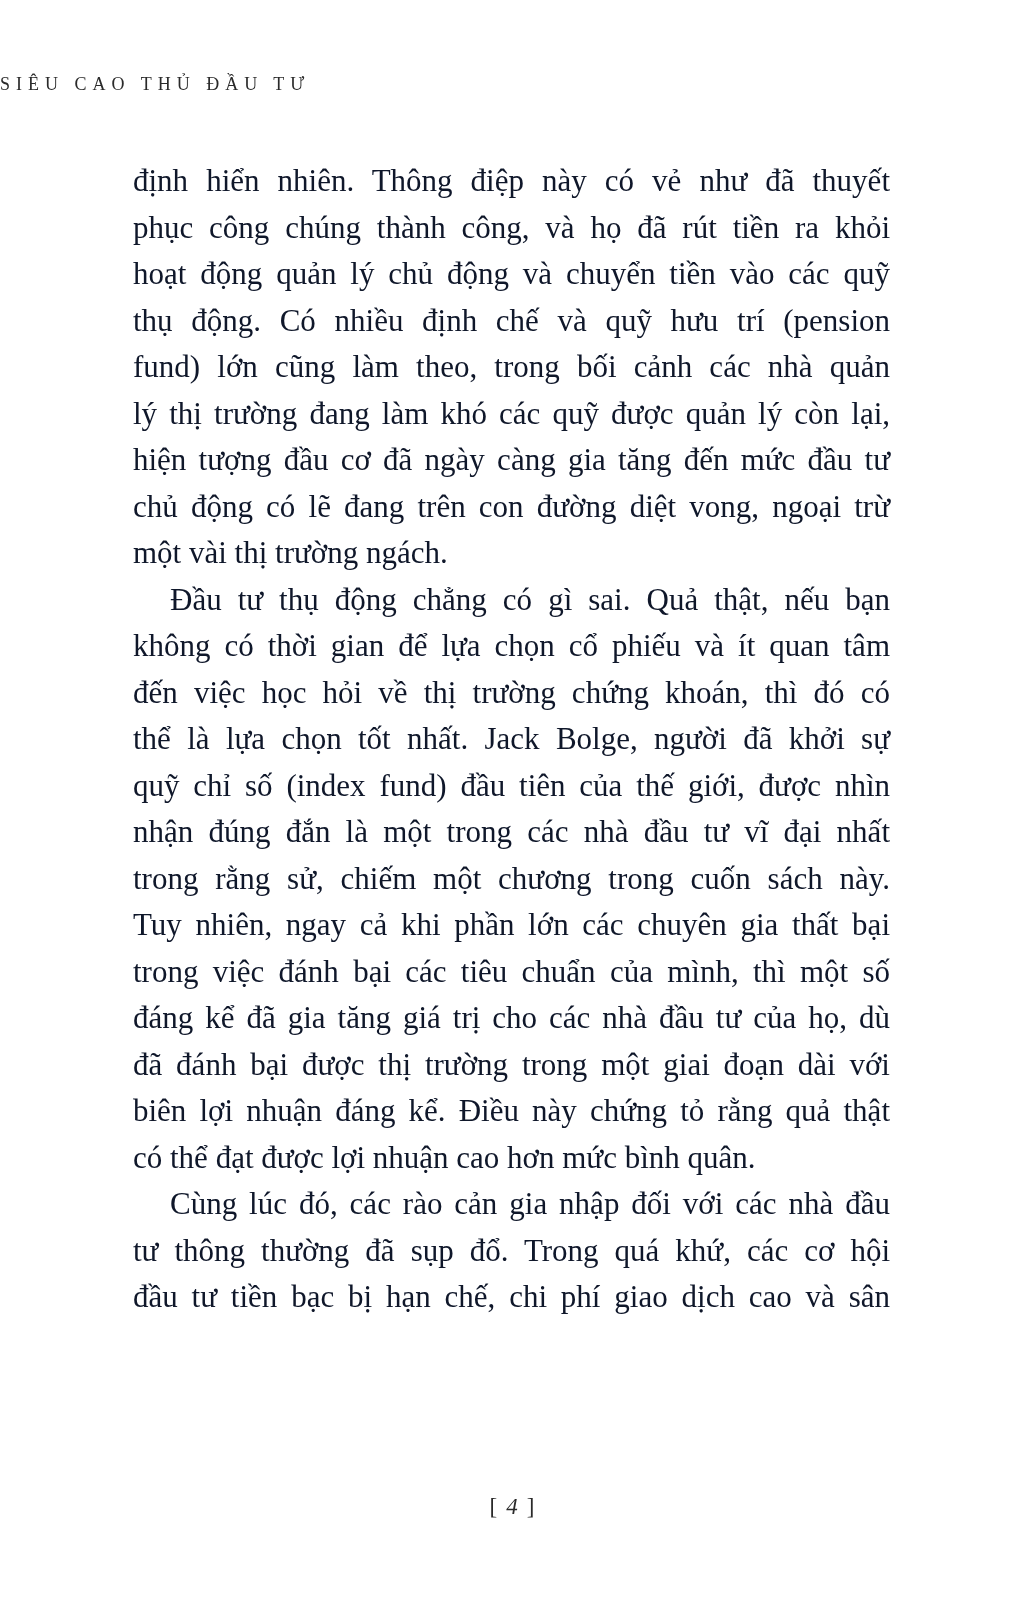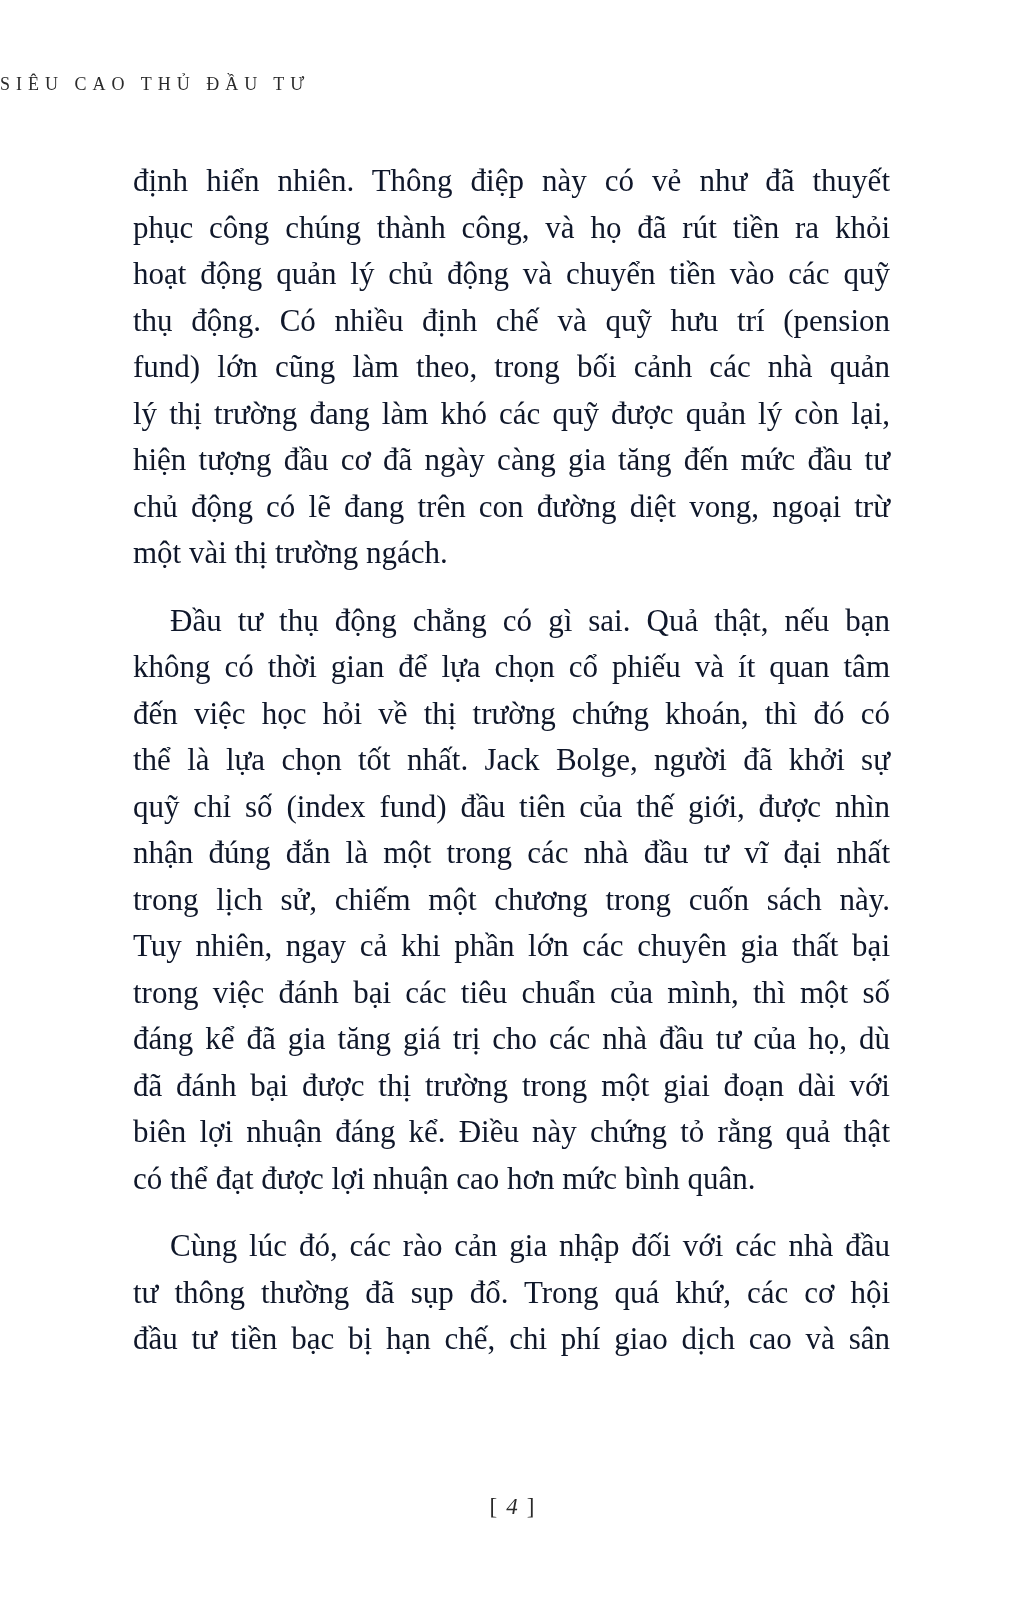--- a/index.html
+++ b/index.html
@@ -39,21 +39,21 @@
   .line {
     font-size: 31px;
     line-height: 46.5px;
     height: 46.5px;
     white-space: nowrap;
     text-align: justify;
     text-align-last: justify;
     -moz-text-align-last: justify;
     color: #0f172a;
   }
-  .line.indent { text-indent: 37px; margin-top: 21px; }
+  .line.indent { text-indent: 37px; }
   .line.last {
     text-align-last: left;
     -moz-text-align-last: left;
   }
   .page-footer {
     position: absolute;
     top: 1494px;
     left: 0;
     width: 100%;
     text-align: center;
@@ -85,21 +85,21 @@
         <div class="line">chủ động có lẽ đang trên con đường diệt vong, ngoại trừ</div>
         <div class="line last">một vài thị trường ngách.</div>
       </div>
       <div class="paragraph">
         <div class="line indent">Đầu tư thụ động chẳng có gì sai. Quả thật, nếu bạn</div>
         <div class="line">không có thời gian để lựa chọn cổ phiếu và ít quan tâm</div>
         <div class="line">đến việc học hỏi về thị trường chứng khoán, thì đó có</div>
         <div class="line">thể là lựa chọn tốt nhất. Jack Bolge, người đã khởi sự</div>
         <div class="line">quỹ chỉ số (index fund) đầu tiên của thế giới, được nhìn</div>
         <div class="line">nhận đúng đắn là một trong các nhà đầu tư vĩ đại nhất</div>
-        <div class="line">trong lịch sử, chiếm một chương trong cuốn sách này.</div>
+        <div class="line">trong rằng sử, chiếm một chương trong cuốn sách này.</div>
         <div class="line">Tuy nhiên, ngay cả khi phần lớn các chuyên gia thất bại</div>
         <div class="line">trong việc đánh bại các tiêu chuẩn của mình, thì một số</div>
         <div class="line">đáng kể đã gia tăng giá trị cho các nhà đầu tư của họ, dù</div>
         <div class="line">đã đánh bại được thị trường trong một giai đoạn dài với</div>
         <div class="line">biên lợi nhuận đáng kể. Điều này chứng tỏ rằng quả thật</div>
         <div class="line last">có thể đạt được lợi nhuận cao hơn mức bình quân.</div>
       </div>
       <div class="paragraph">
         <div class="line indent">Cùng lúc đó, các rào cản gia nhập đối với các nhà đầu</div>
         <div class="line">tư thông thường đã sụp đổ. Trong quá khứ, các cơ hội</div>

